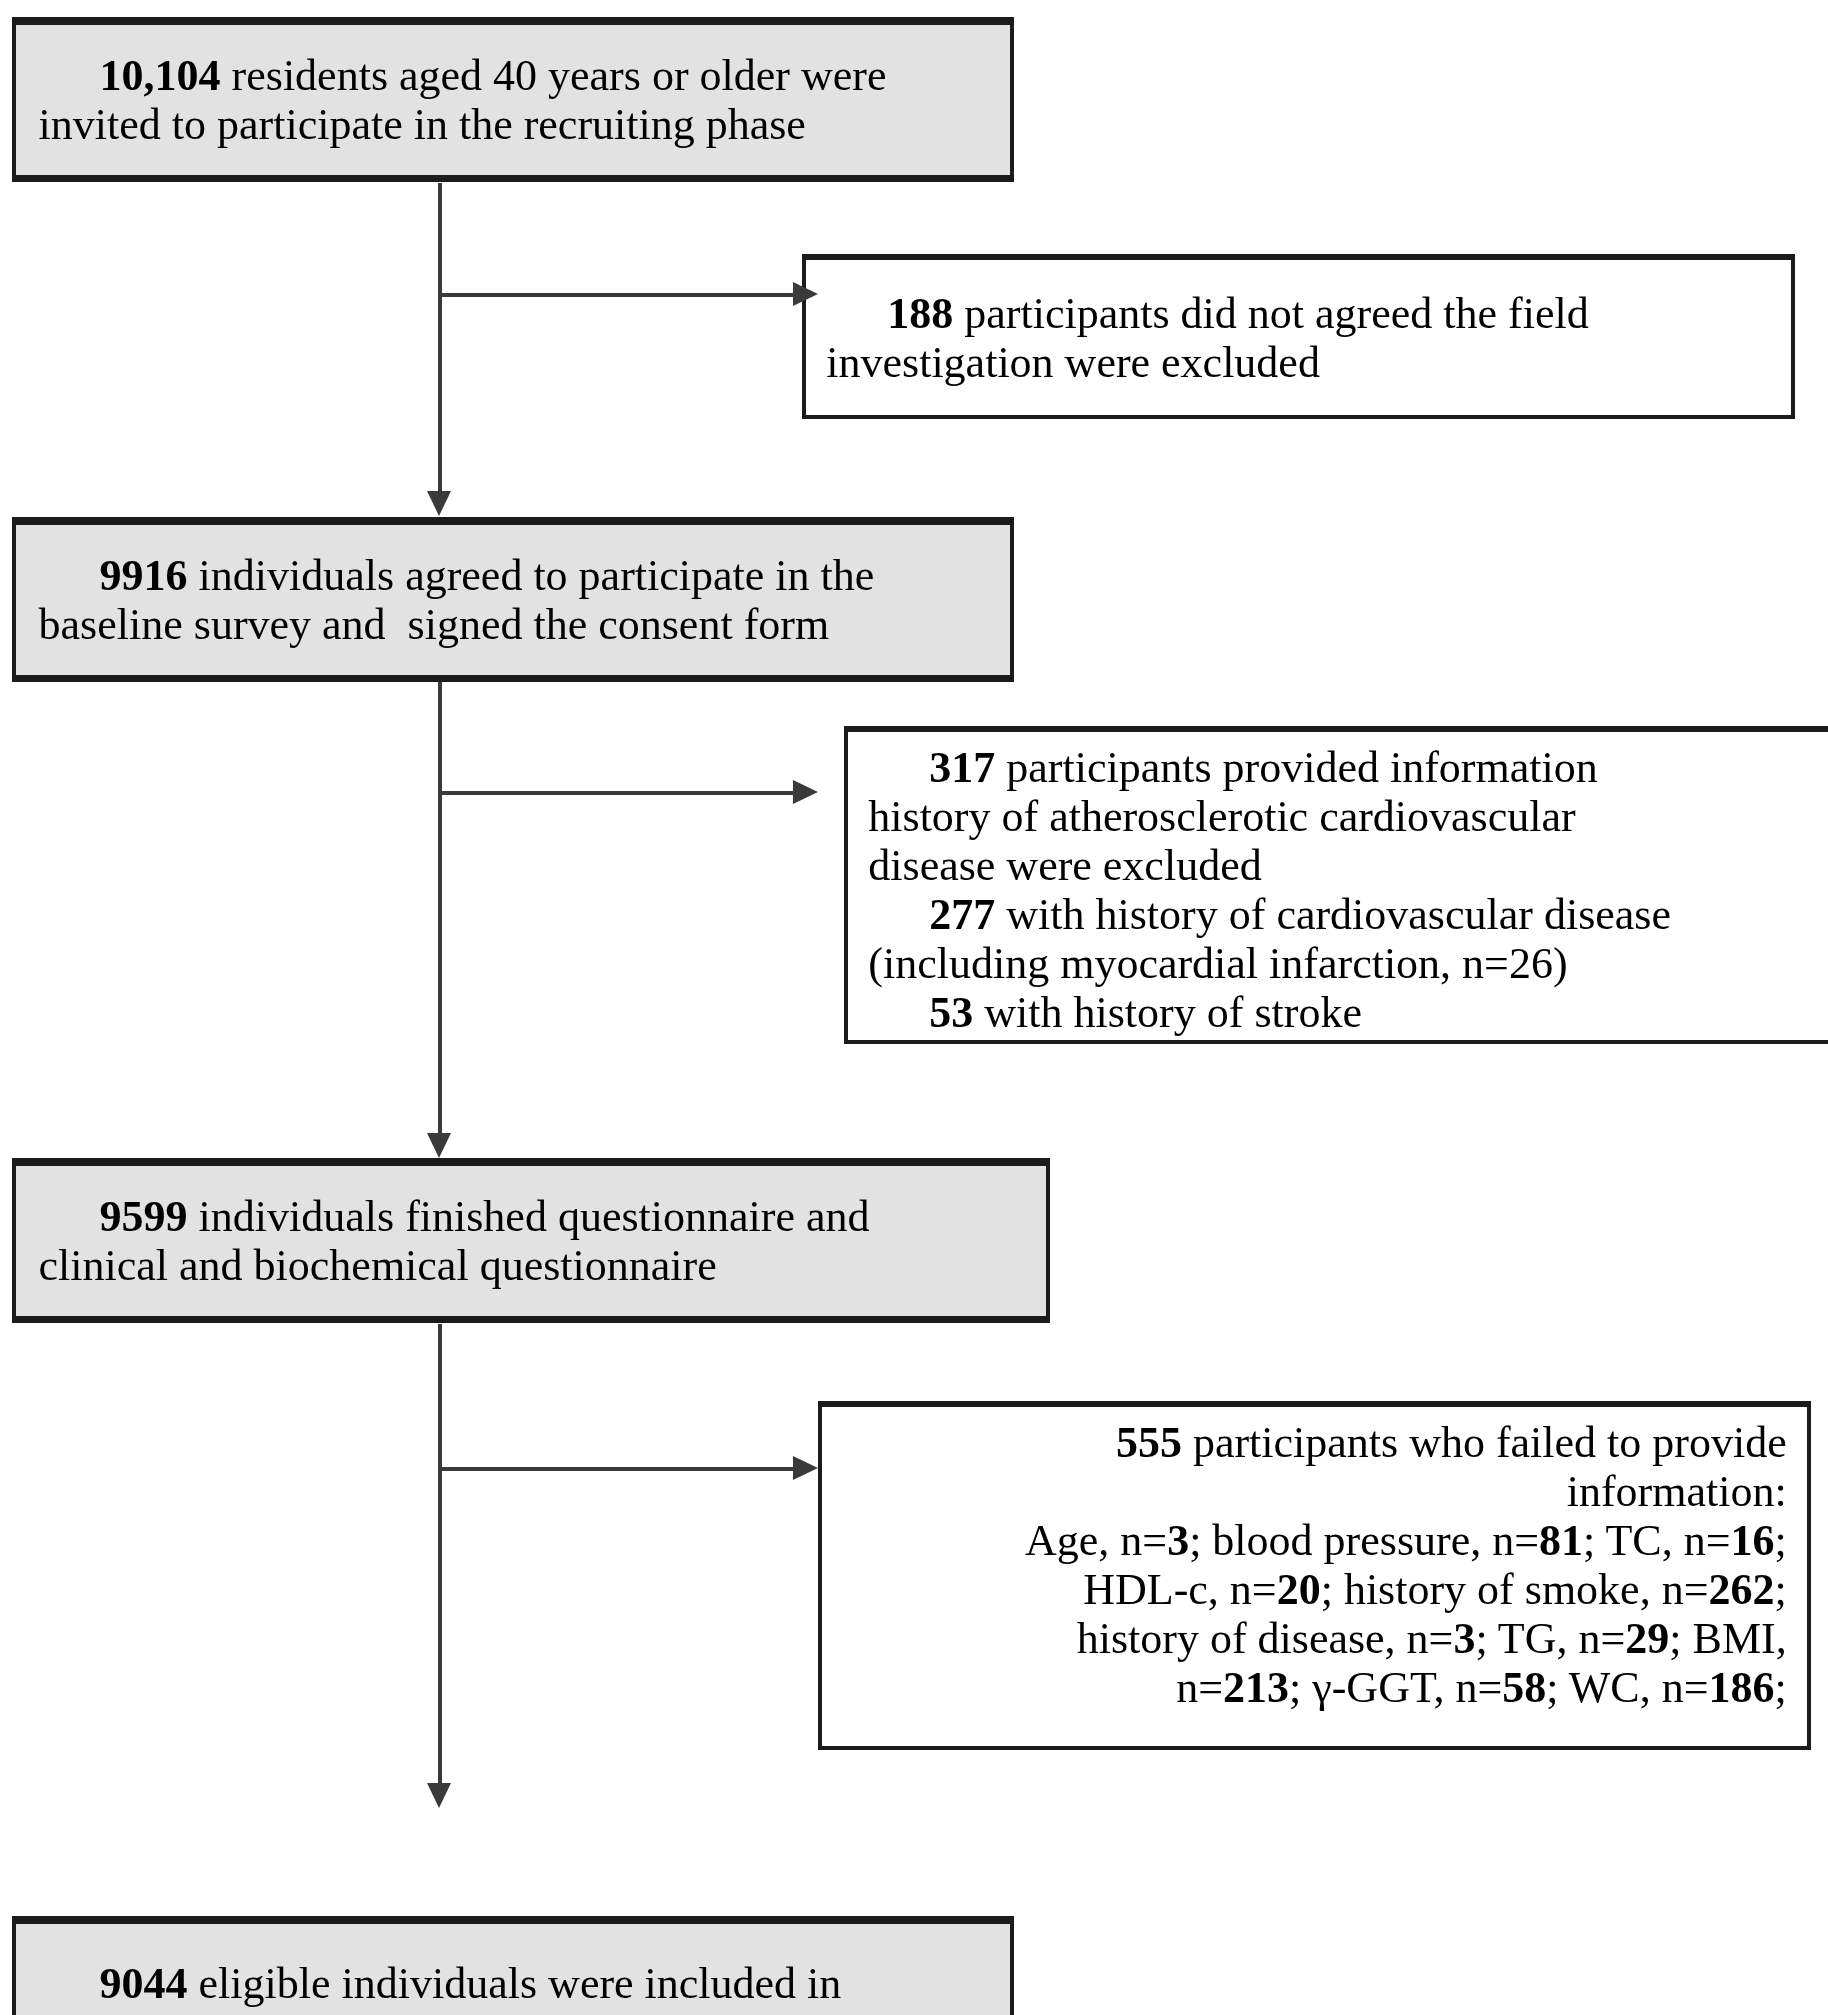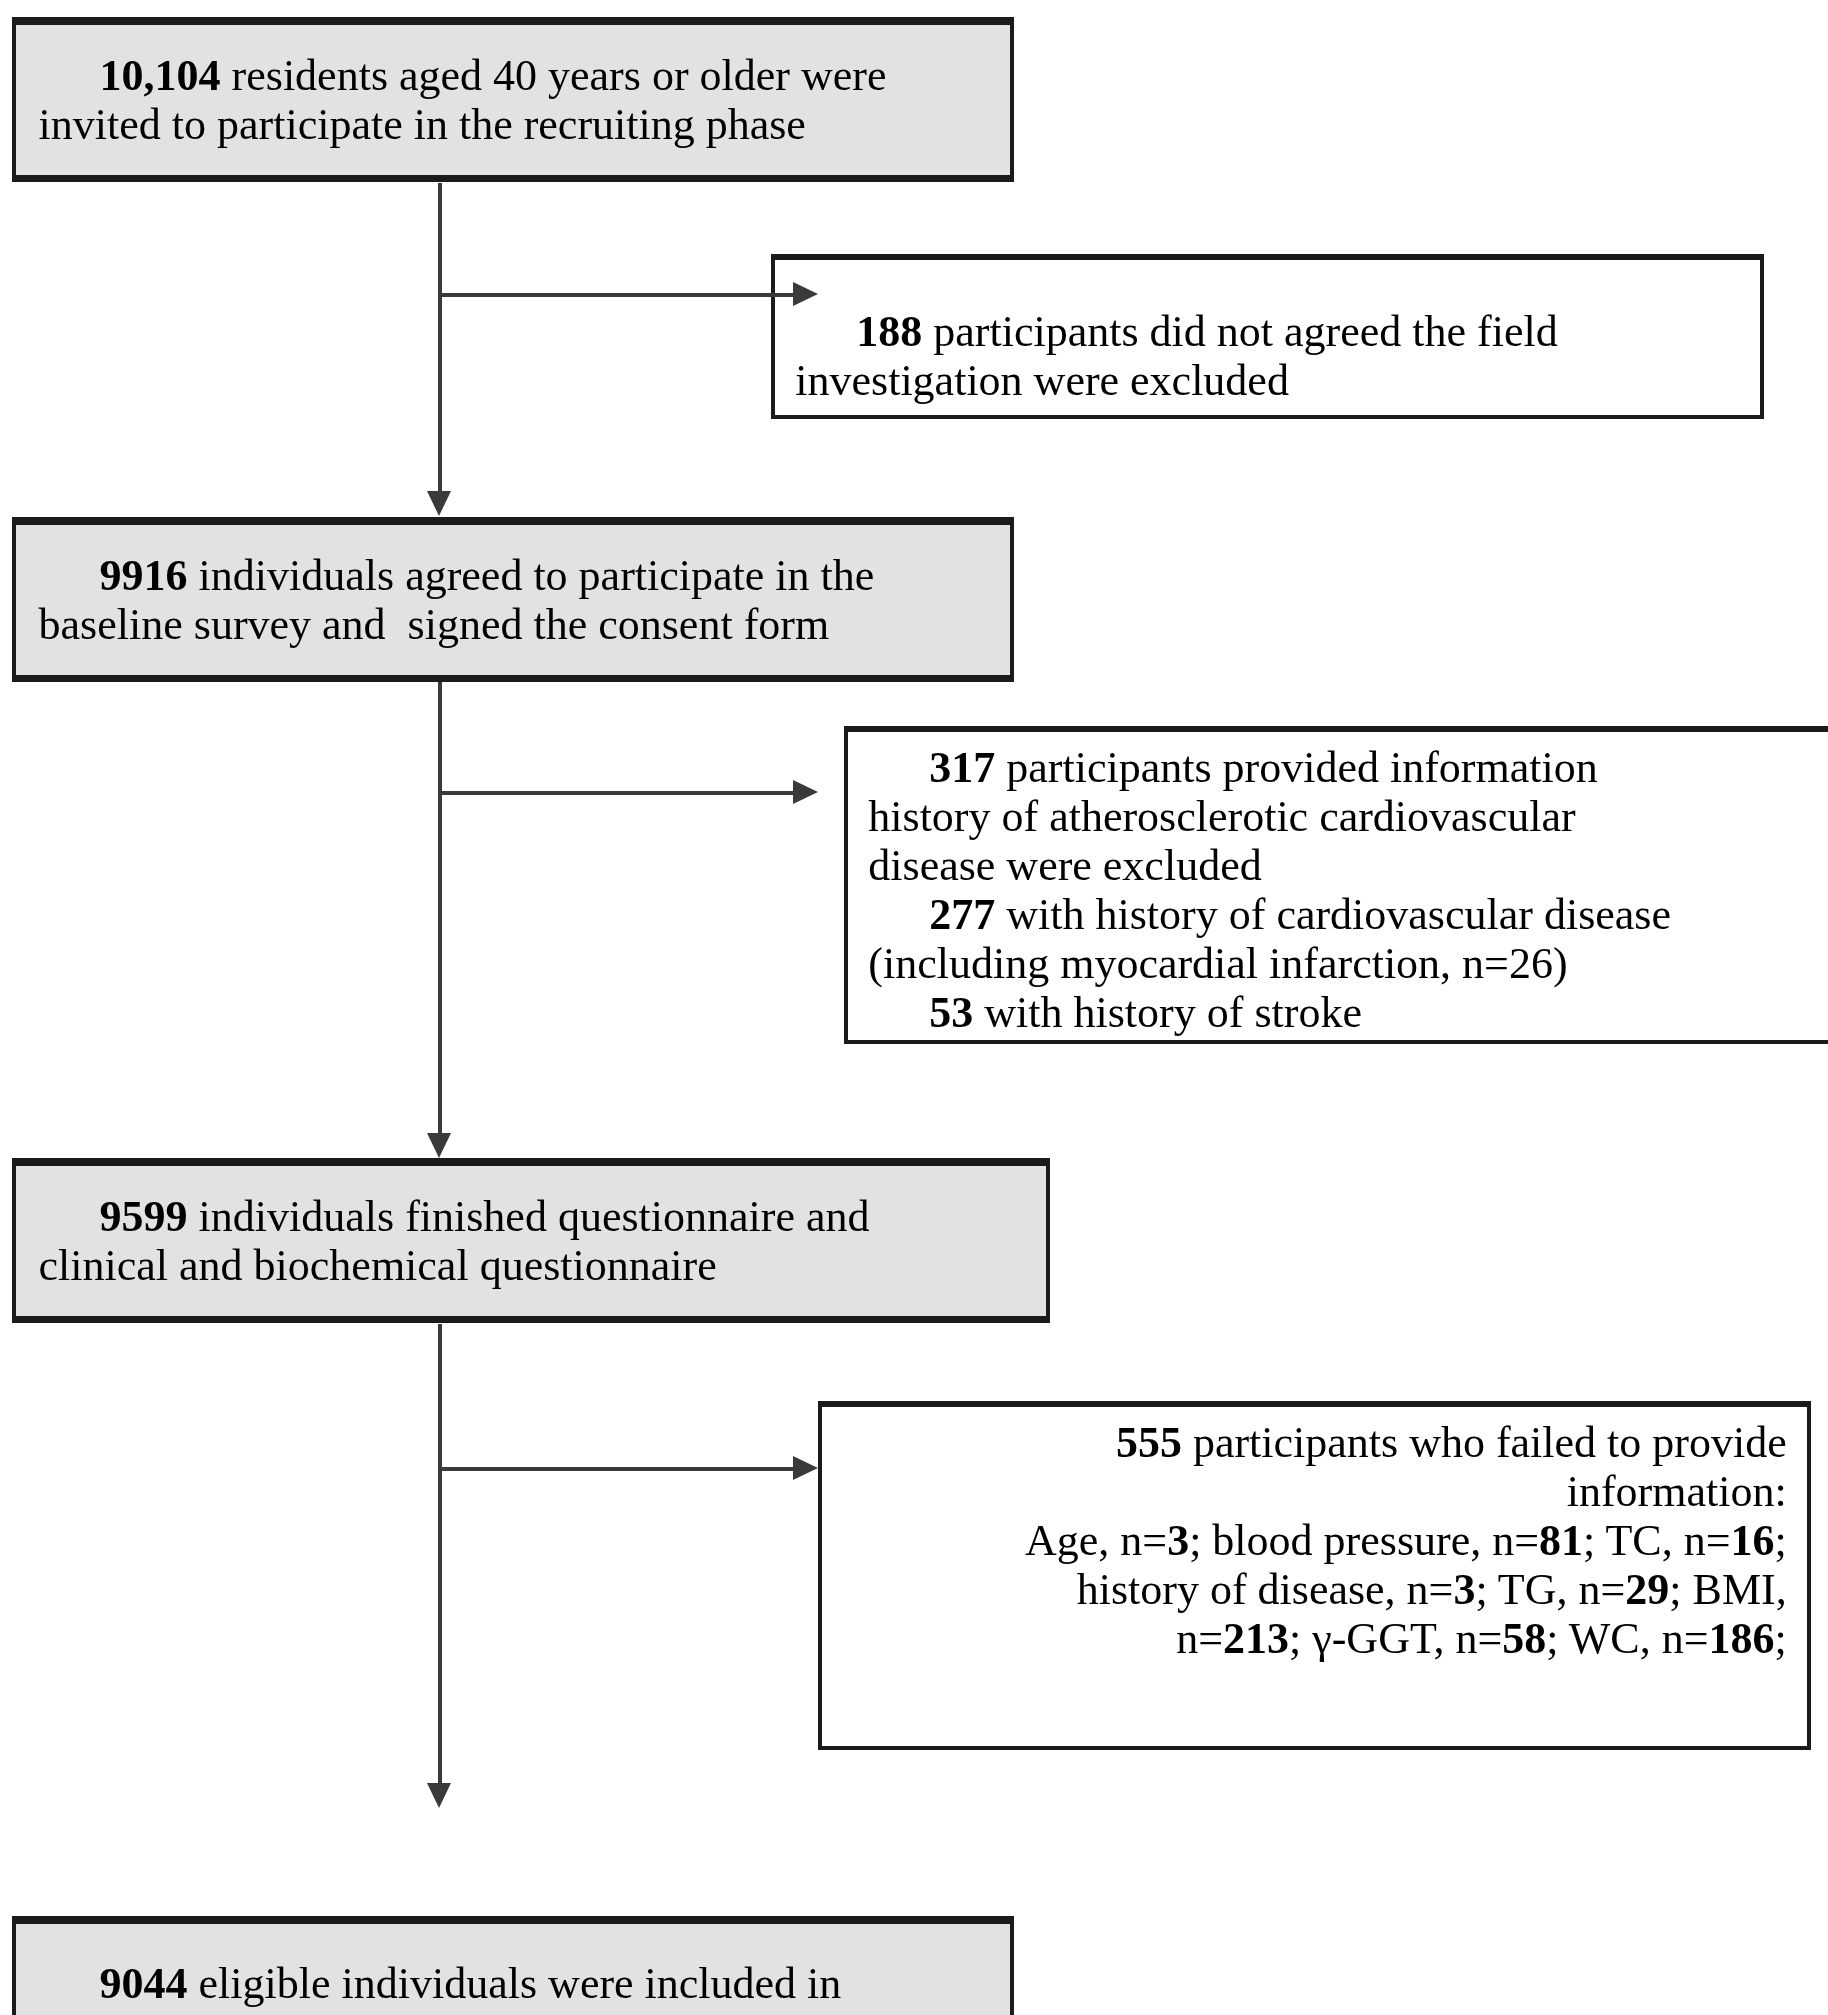--- a/index.html
+++ b/index.html
@@ -42,21 +42,21 @@
     border-top-width:6.4px;
     padding:10.5px 20.3px;
   }
   .white.centered{justify-content:center;}
   
   #box-invited  {left:11.6px;  top:17.4px;   width:1002px; height:165px;}
   #box-agreed   {left:11.6px;  top:517px;  width:1002px; height:165px;}
   #box-finished {left:11.6px;  top:1158px; width:1038px; height:165px;}
   #box-final    {left:11.6px;  top:1916px; width:1002px; height:182px;}
   
-  #box-refused  {left:771px; top:254px;  width:993px; height:165px;justify-content:flex-end;}
+  #box-refused  {left:802px; top:254px;  width:993px; height:165px;}
   #box-ascvd    {left:818px; top:726px; width:993px; height:318px;margin-left:26px;}
   #box-missing  {left:818px; top:1401px; width:993px; height:349px;align-items:flex-end;}
   
   .vline{position:absolute;width:3.5px;background:var(--line);}
   .hline{position:absolute;height:3.5px;background:var(--line);}
   #v1{left:438px;top:183px;height:310px;}
   #v2{left:438px;top:682px;height:452px;}
   #v3{left:438px;top:1324px;height:460px;}
   #h1{left:440px;top:293px;width:354px;}
   #h2{left:440px;top:791px;width:354px;}
@@ -111,20 +111,21 @@
       <div class="line"><span>history of atherosclerotic cardiovascular</span></div>
       <div class="line"><span>disease were excluded</span></div>
       <div class="line indent"><b>277</b><span> with history of cardiovascular disease</span></div>
       <div class="line"><span>(including myocardial infarction, n=26)</span></div>
       <div class="line indent"><b>53</b><span> with history of stroke</span></div>
     </div>
   <div class="box white" id="box-missing">
       <div class="line indent"><b>555</b><span> participants who failed to provide</span></div>
       <div class="line"><span>information:</span></div>
       <div class="line indent"><span>Age, n=</span><b>3</b><span>; blood pressure, n=</span><b>81</b><span>; TC, n=</span><b>16</b><span>;</span></div>
+      <div class="line"><span>HDL-c, n=</span><b>20</b><span>; history of smoke, n=</span><b>262</b><span>;</span></div>
       <div class="line"><span>history of disease, n=</span><b>3</b><span>; TG, n=</span><b>29</b><span>; BMI,</span></div>
       <div class="line"><span>n=</span><b>213</b><span>; γ-GGT, n=</span><b>58</b><span>; WC, n=</span><b>186</b><span>;</span></div>
     </div>
 
   <div class="vline" id="v1"></div>
   <div class="arrow-down" id="a1"></div>
   <div class="vline" id="v2"></div>
   <div class="arrow-down" id="a2"></div>
   <div class="vline" id="v3"></div>
   <div class="arrow-down" id="a3"></div>

